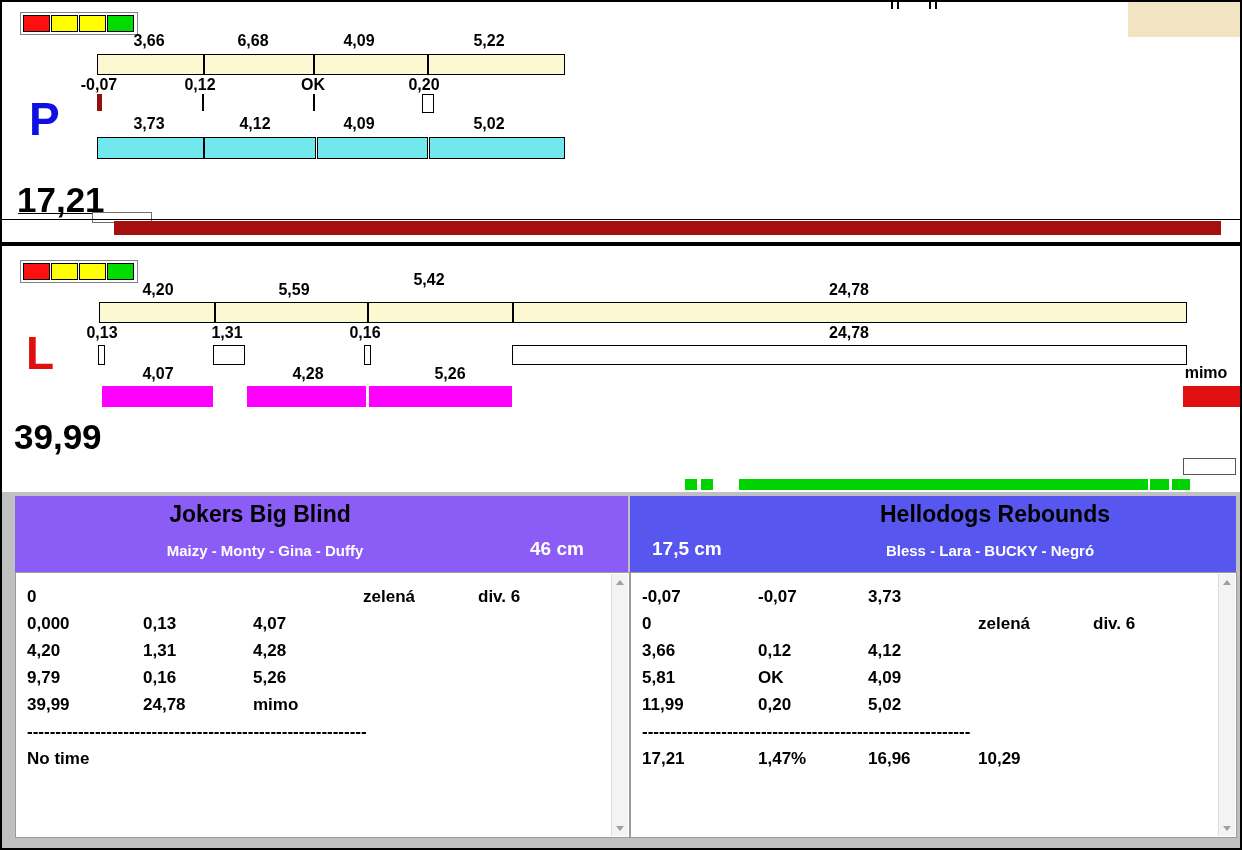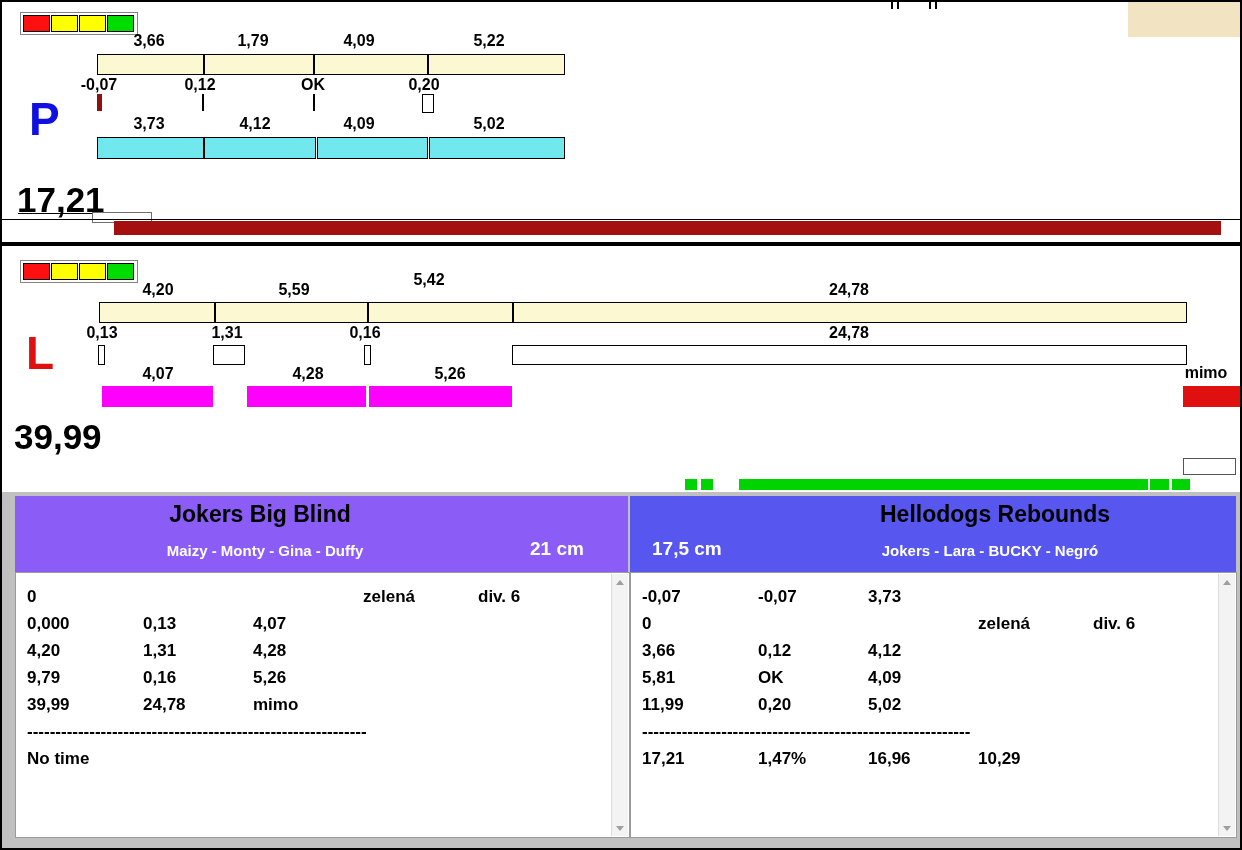--- a/index.html
+++ b/index.html
@@ -63,21 +63,21 @@
 
   <div class="abs" style="left:0;top:0;width:100%;height:240px;">
     <div class="lights" style="top:10px;">
       <div class="light red"></div>
       <div class="light yellow"></div>
       <div class="light yellow"></div>
       <div class="light green"></div>
     </div>
 
     <span class="num" style="left:147px;top:31px;">3,66</span>
-    <span class="num" style="left:251px;top:31px;">1,79</span>
+    <span class="num" style="left:251px;top:31px;">6,68</span>
     <span class="num" style="left:357px;top:31px;">4,09</span>
     <span class="num" style="left:487px;top:31px;">5,22</span>
 
     <div class="creambar" style="left:95px;top:52px;width:466px;">
       <div class="divider" style="left:105px;"></div>
       <div class="divider" style="left:215px;"></div>
       <div class="divider" style="left:329px;"></div>
     </div>
 
     <span class="num" style="left:97px;top:75px;">-0,07</span>
@@ -160,26 +160,26 @@
     <div class="greenbar" style="left:737px;top:233px;width:409px;height:11px;"></div>
     <div class="greenbar" style="left:1148px;top:233px;width:19px;height:11px;"></div>
     <div class="greenbar" style="left:1170px;top:233px;width:18px;height:11px;"></div>
   </div>
 
   <div id="bottom-section"></div>
 
   <div class="team-header" id="team-left-header">
     <div class="title" style="left:0;width:490px;top:5px;">Jokers Big Blind</div>
     <div class="sub" style="left:40px;width:420px;top:46px;">Maizy - Monty - Gina - Duffy</div>
-    <div class="cat" style="left:515px;top:42px;">21 cm</div>
+    <div class="cat" style="left:515px;top:42px;">46 cm</div>
   </div>
 
   <div class="team-header" id="team-right-header">
     <div class="title" style="left:130px;width:470px;top:5px;">Hellodogs Rebounds</div>
-    <div class="sub" style="left:150px;width:420px;top:46px;">Jokers - Lara - BUCKY - Negró</div>
+    <div class="sub" style="left:150px;width:420px;top:46px;">Bless - Lara - BUCKY - Negró</div>
     <div class="cat" style="left:22px;top:42px;">17,5 cm</div>
   </div>
 
 
   <div class="memo" id="memo-left">
     <div class="memo-inner">
       <div class="row">
         <span>0</span>
           <span></span>
           <span></span>

